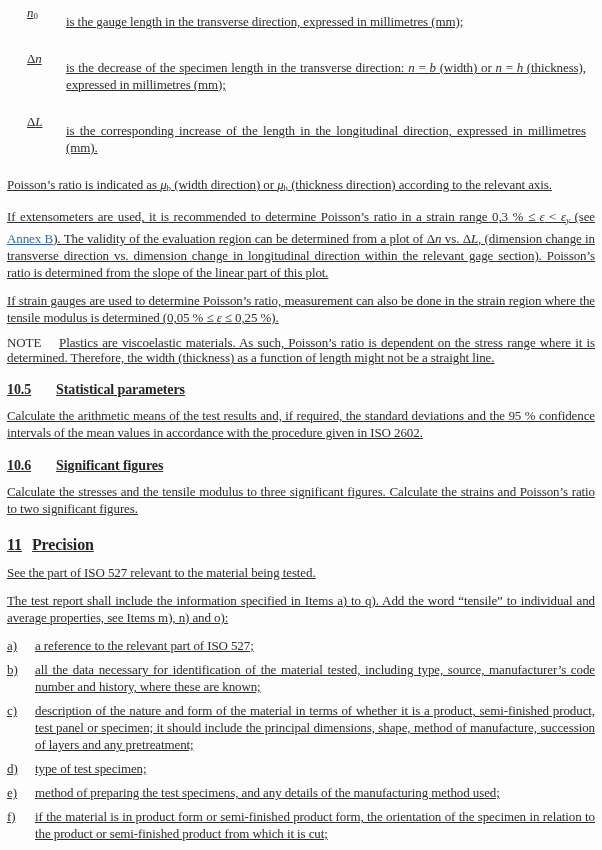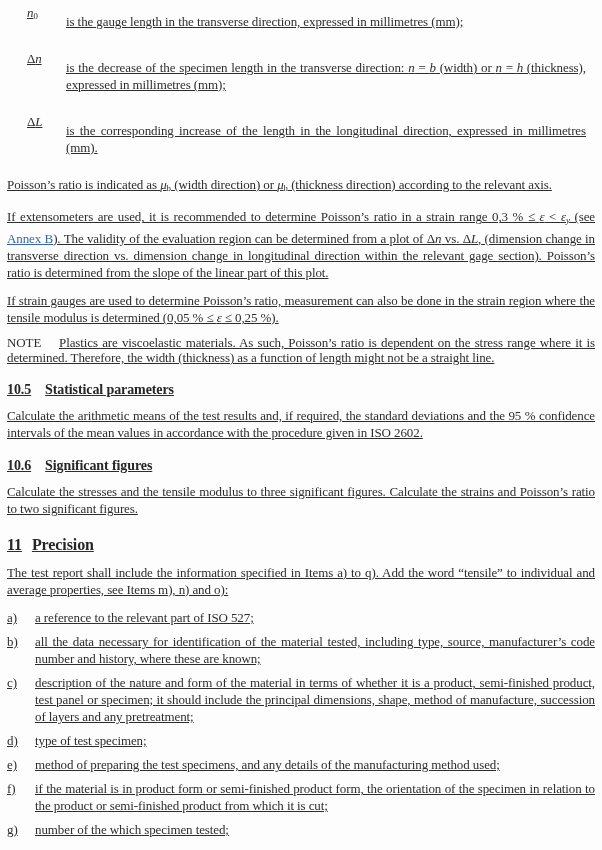--- a/index.html
+++ b/index.html
@@ -75,21 +75,21 @@
     margin: 16px 0 8px 0;
     color: #262626;
   }
   .clause-heading {
     font-size: 16px;
     line-height: 21px;
     font-weight: bold;
     margin: 17px 0 9px 0;
     color: #262626;
   }
-  .subclause-heading .heading-num { margin-right: 14px; }
+  .subclause-heading .heading-num { margin-right: 25px; }
   .clause-heading .heading-num { margin-right: 10px; }
   .item-list {
     list-style: none;
     margin: 0;
     padding: 0;
   }
   .item {
     display: flex;
     margin-bottom: 7px;
   }
@@ -122,20 +122,21 @@
       </dl>
       <p class="para"><span>Poisson’s ratio is indicated as </span><span class="seg-i">μ</span><span class="seg-sub">b</span><span> (width direction) or </span><span class="seg-i">μ</span><span class="seg-sub">h</span><span> (thickness direction) according to the relevant axis.</span></p>
       <p class="para"><span>If extensometers are used, it is recommended to determine Poisson’s ratio in a strain range 0,3 % ≤ </span><span class="seg-i">ε</span><span> &lt; </span><span class="seg-i">ε</span><span class="seg-i-sub">y</span><span> (see </span><a href="#" class="doc-link">Annex B</a><span>). The validity of the evaluation region can be determined from a plot of Δ</span><span class="seg-i">n</span><span> vs. Δ</span><span class="seg-i">L</span><span>, (dimension change in transverse direction vs. dimension change in longitudinal direction within the relevant gage section). Poisson’s ratio is determined from the slope of the linear part of this plot.</span></p>
       <p class="para"><span>If strain gauges are used to determine Poisson’s ratio, measurement can also be done in the strain region where the tensile modulus is determined (0,05 % ≤ </span><span class="seg-i">ε</span><span> ≤ 0,25 %).</span></p>
       <p class="note"><span class="note-label">NOTE</span><span>Plastics are viscoelastic materials. As such, Poisson’s ratio is dependent on the stress range where it is determined. Therefore, the width (thickness) as a function of length might not be a straight line.</span></p>
       <h2 class="subclause-heading"><span class="heading-num">10.5</span><span>Statistical parameters</span></h2>
       <p class="para"><span>Calculate the arithmetic means of the test results and, if required, the standard deviations and the 95 % confidence intervals of the mean values in accordance with the procedure given in ISO 2602.</span></p>
       <h2 class="subclause-heading"><span class="heading-num">10.6</span><span>Significant figures</span></h2>
       <p class="para"><span>Calculate the stresses and the tensile modulus to three significant figures. Calculate the strains and Poisson’s ratio to two significant figures.</span></p>
       <h1 class="clause-heading"><span class="heading-num">11</span><span>Precision</span></h1>
+      <p class="para"><span>See the part of ISO 527 relevant to the material being tested.</span></p>
       <p class="para"><span>The test report shall include the information specified in Items a) to q). Add the word “tensile” to individual and average properties, see Items m), n) and o):</span></p>
       <ol class="item-list">
         <li class="item">
           <span class="item-marker">a)</span>
           <span class="item-body"><span>a reference to the relevant part of ISO 527;</span></span>
         </li>
         <li class="item">
           <span class="item-marker">b)</span>
           <span class="item-body"><span>all the data necessary for identification of the material tested, including type, source, manufacturer’s code number and history, where these are known;</span></span>
         </li>

